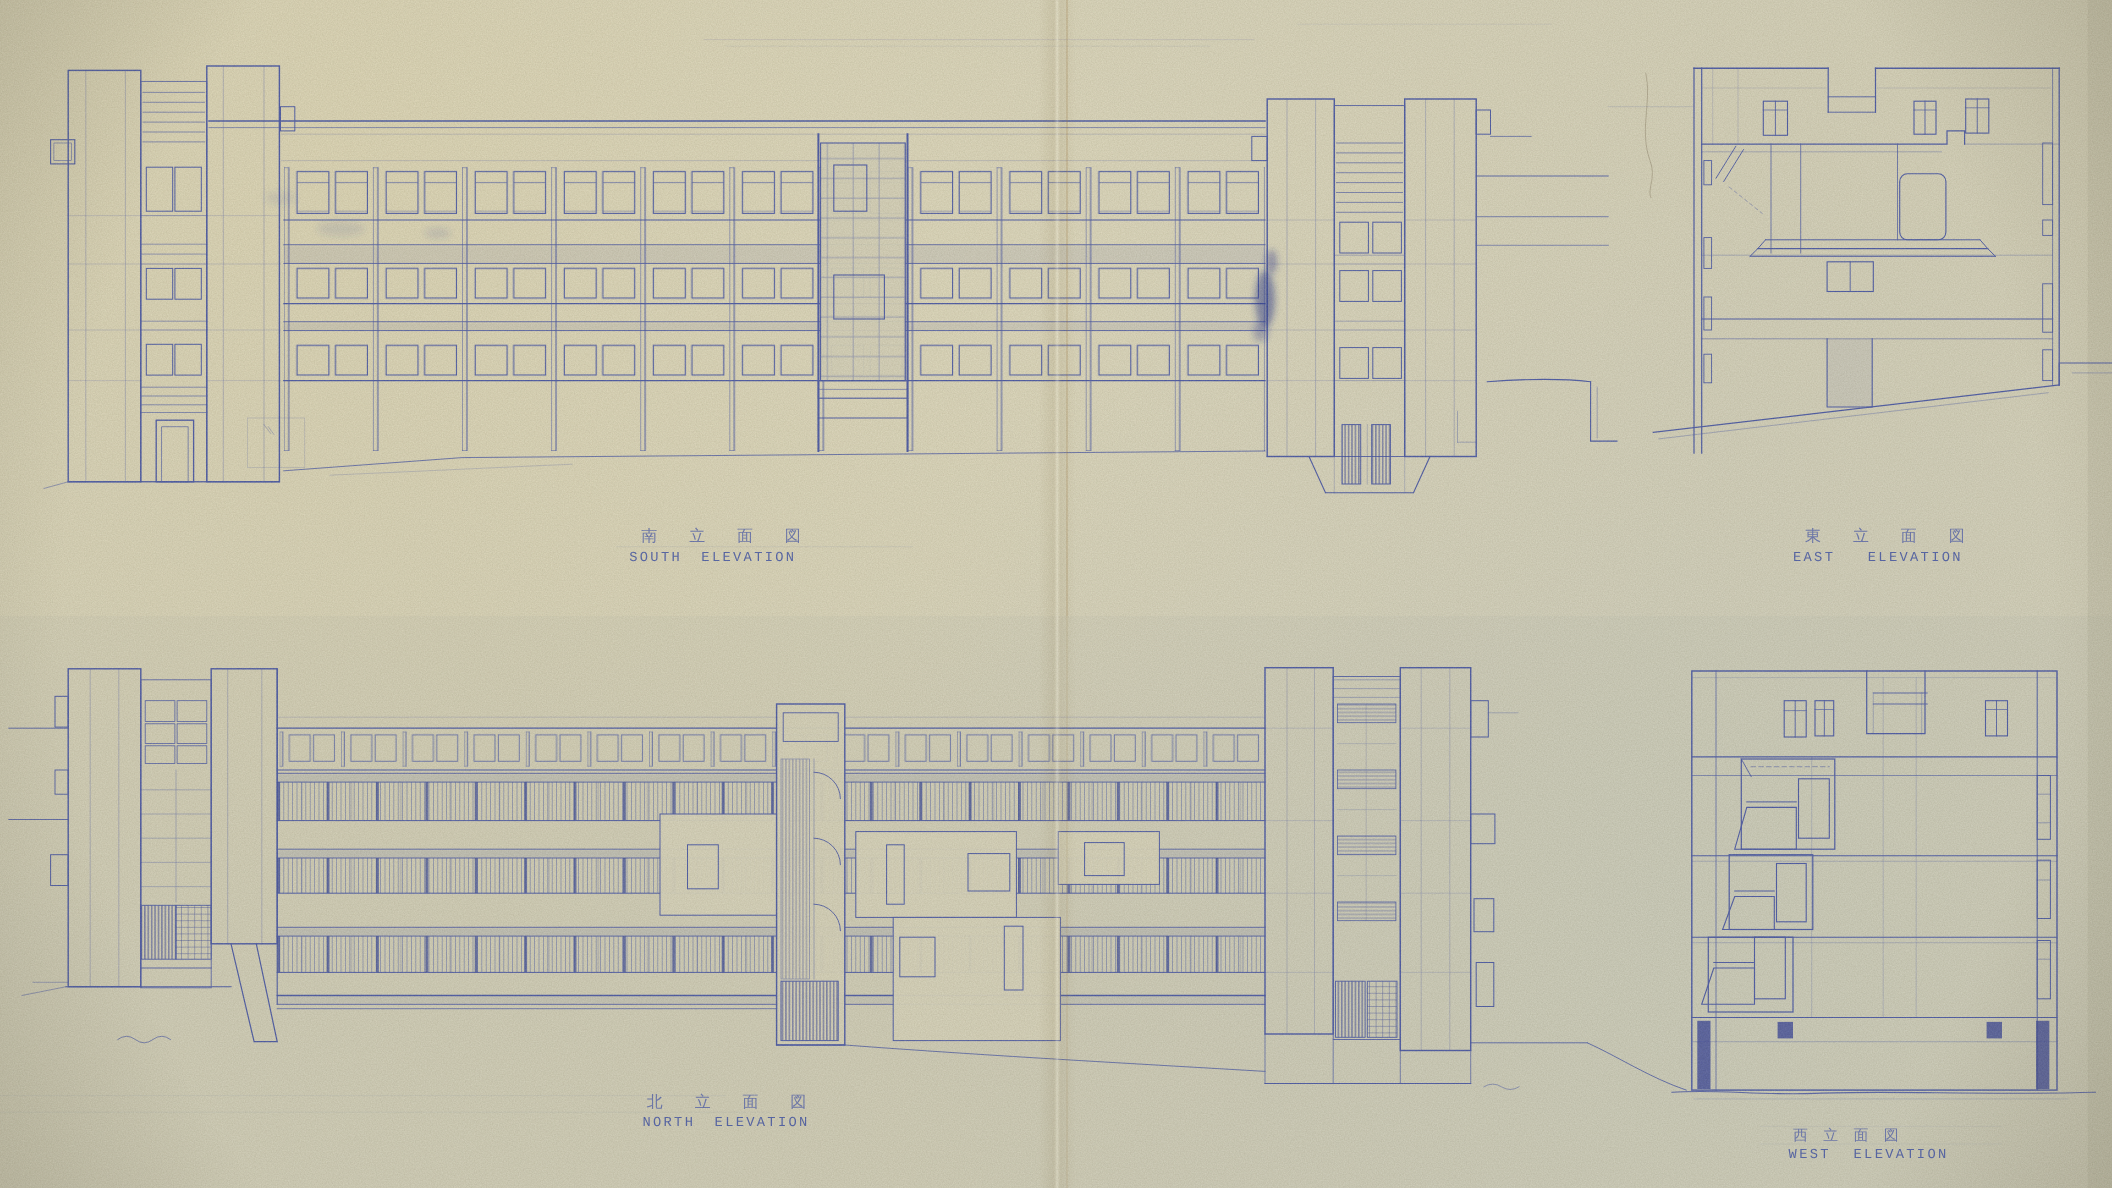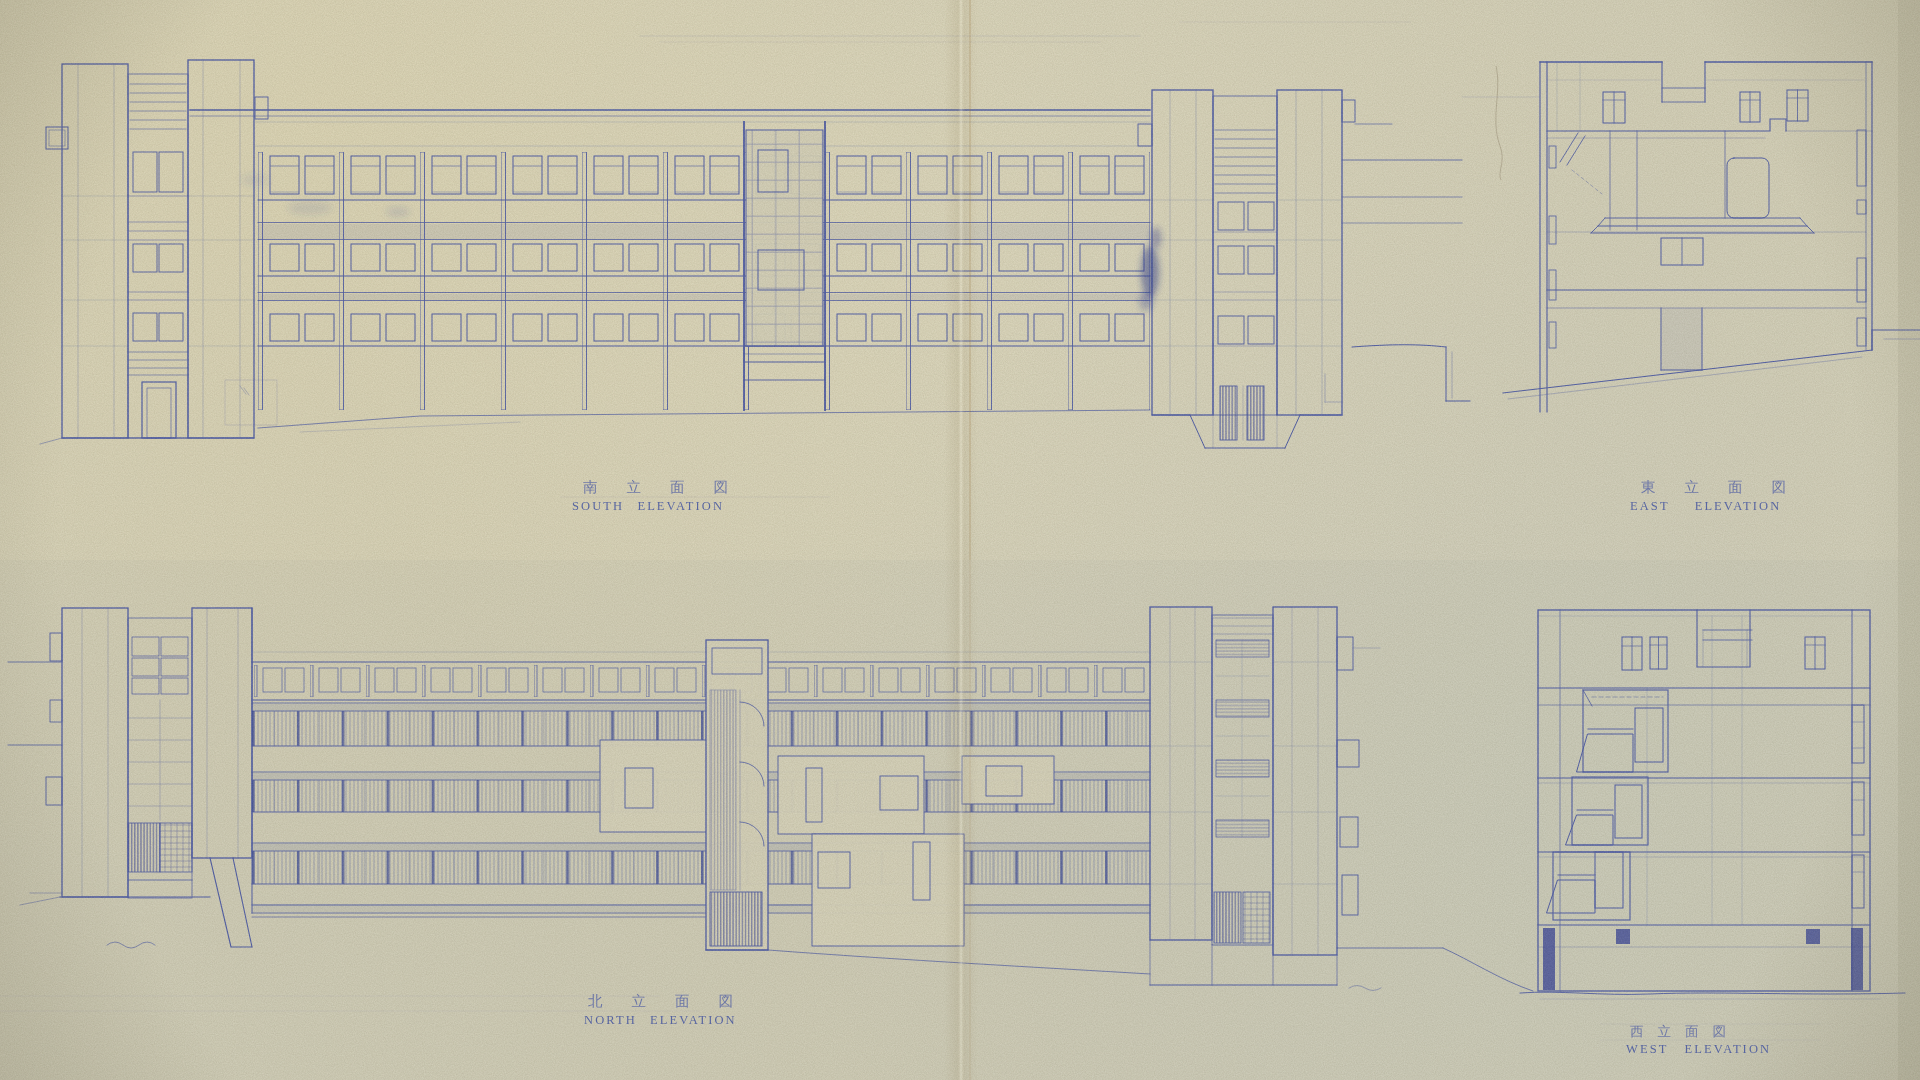--- a/index.html
+++ b/index.html
@@ -1,17 +1,17 @@
 <!DOCTYPE html>
 <html><head>
 <meta charset="utf-8">
 <style>
   html,body{margin:0;padding:0;background:#888;}
   .sheet{position:relative;width:1920px;height:1080px;overflow:hidden;
-         font-family:Liberation Serif, serif;}
+         font-family:Liberation Mono, monospace;}
   svg{display:block;width:1920px;height:1080px;}
   .lbl-ja{font-size:14.5px;letter-spacing:29px;fill:#5160aa;opacity:.82;}
   .lbl-ja-w{font-size:13.5px;letter-spacing:14px;fill:#5160aa;opacity:.8;}
   .lbl-en{font-size:12.5px;letter-spacing:2.1px;word-spacing:8px;fill:#4355a4;opacity:.9;}
   .en-east{word-spacing:20px;}
   .en-west{word-spacing:11px;}
 </style>
 </head>
 <body>
 

